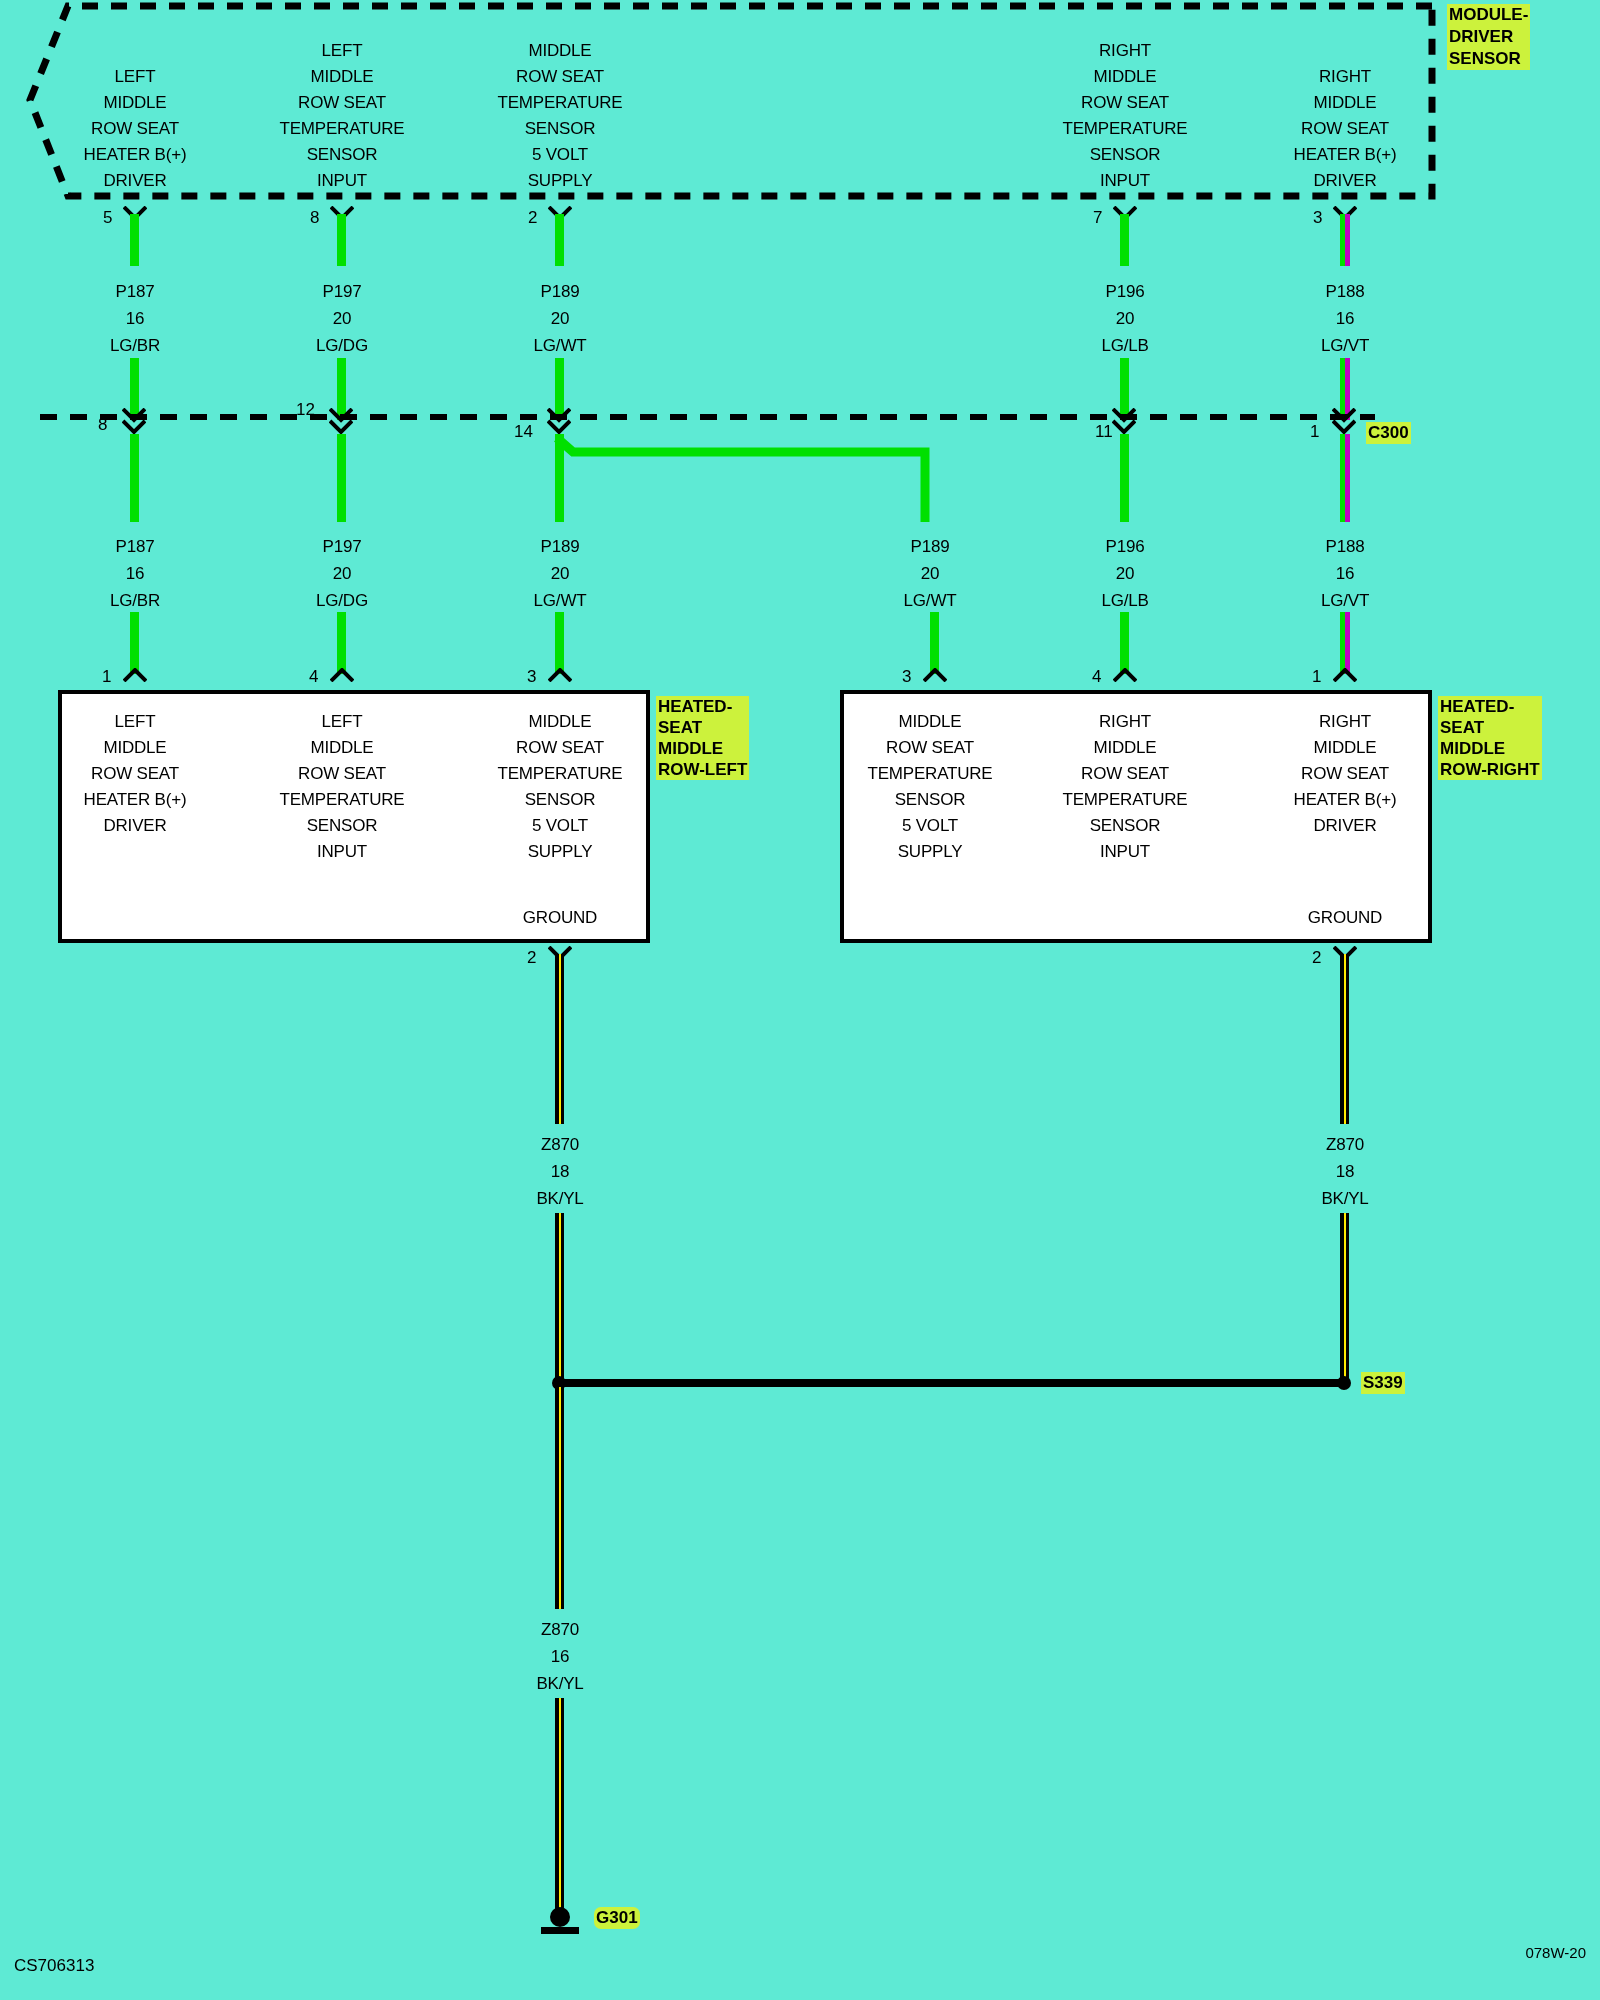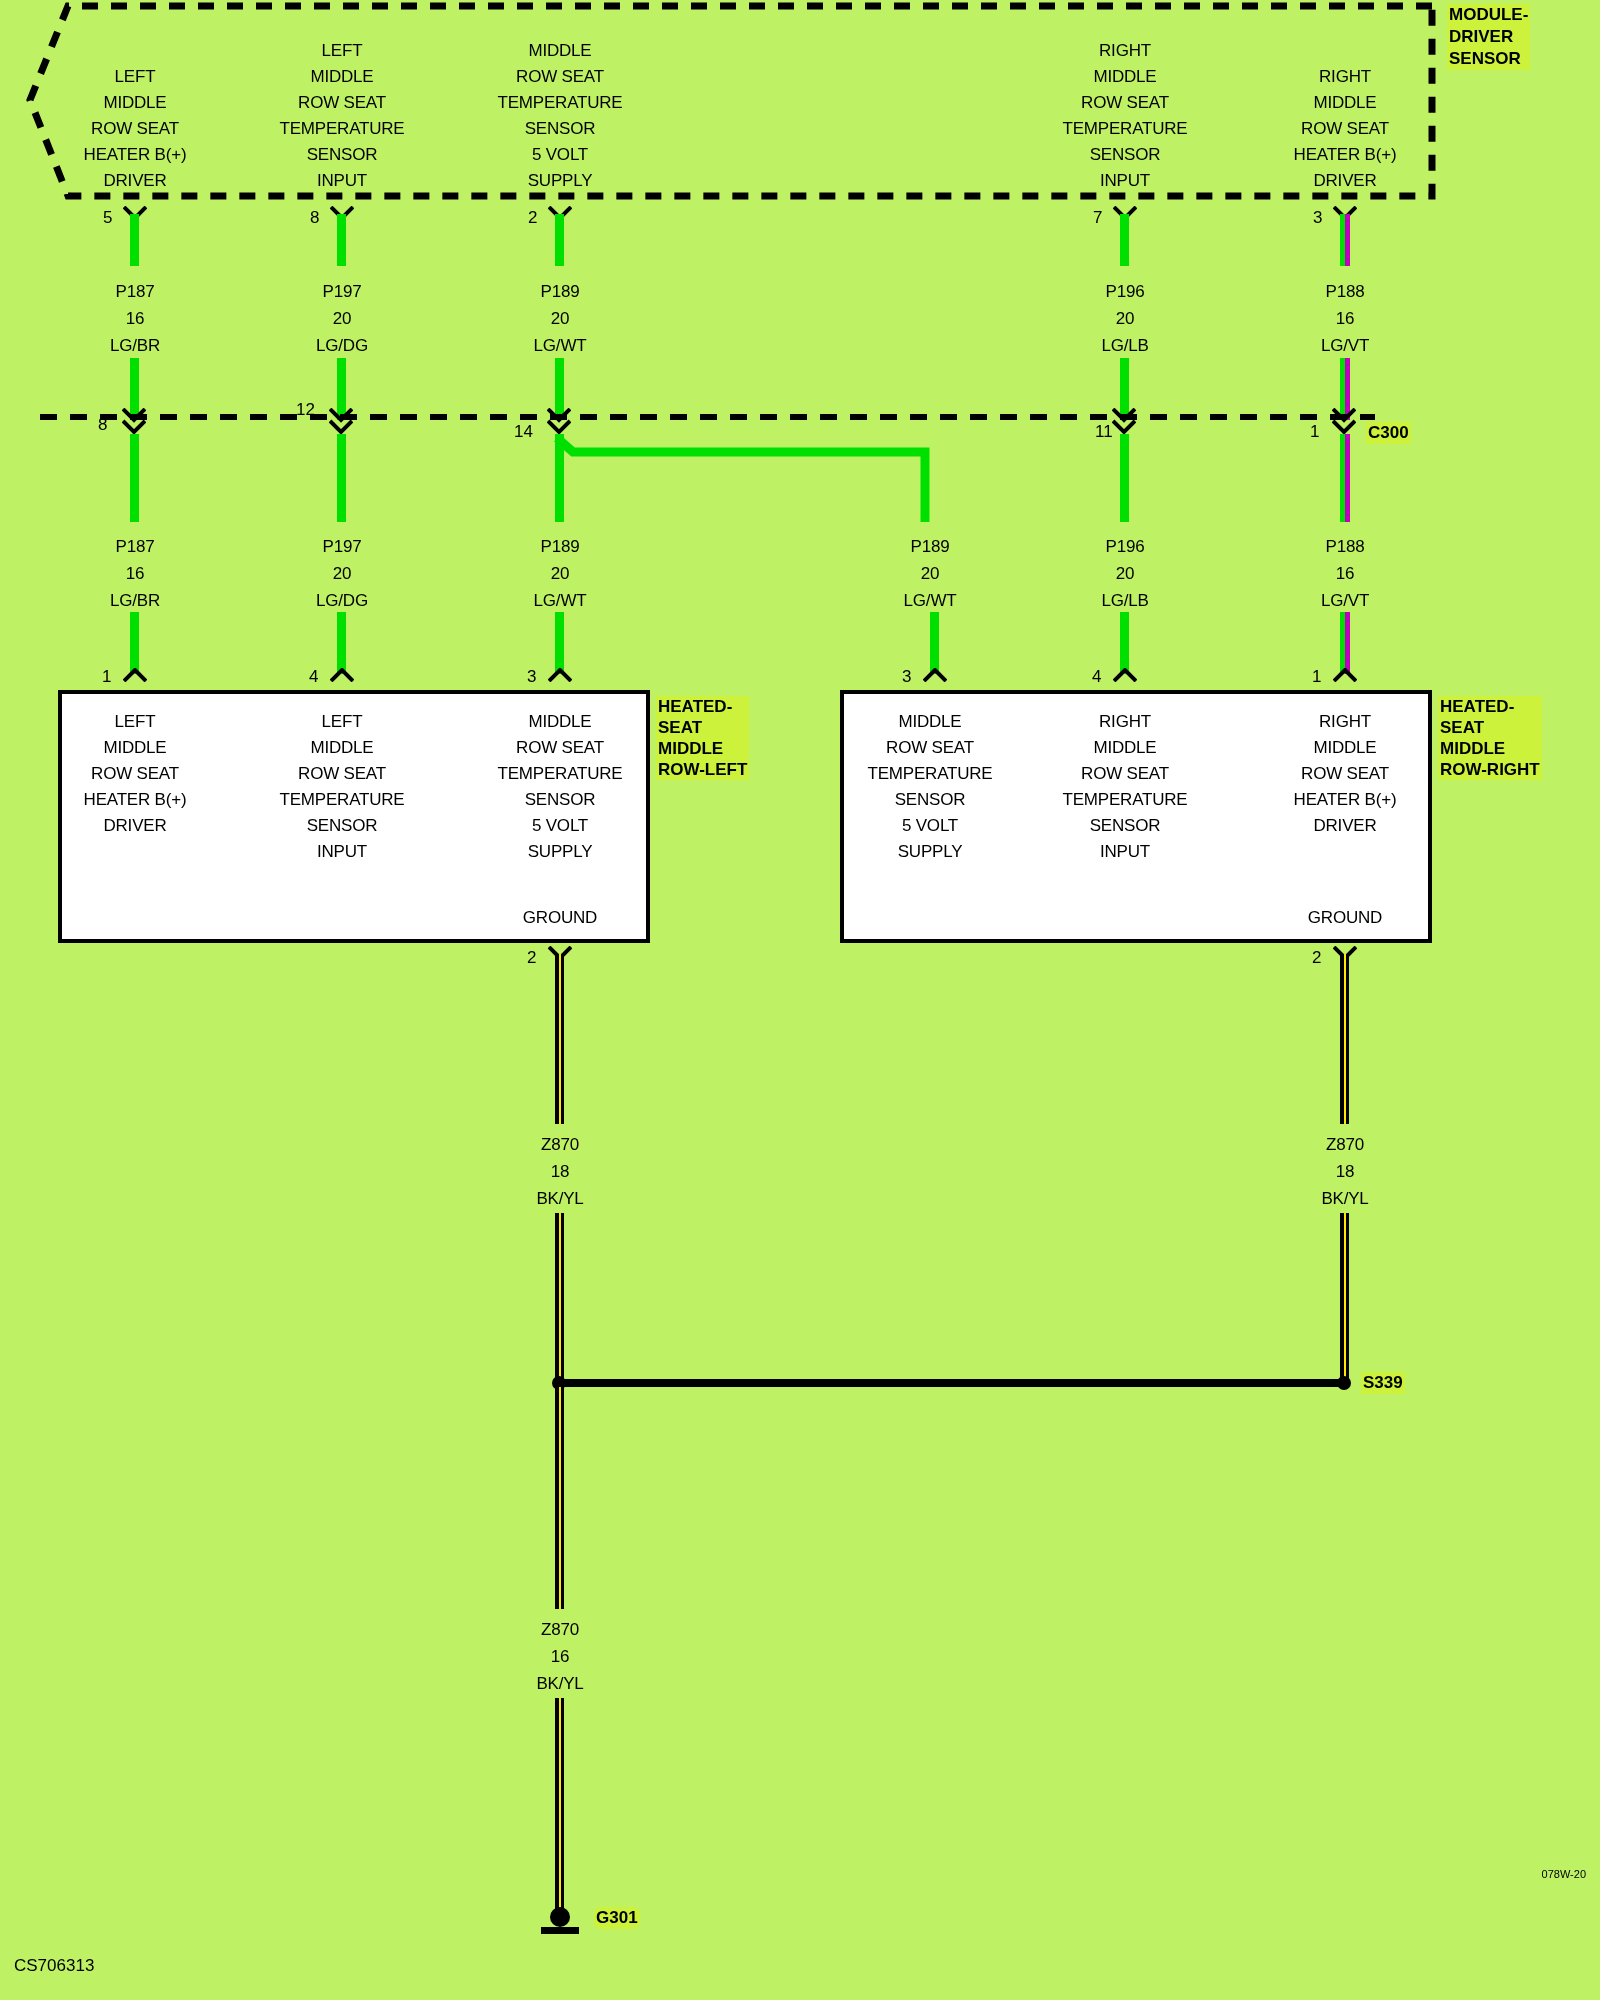--- a/index.html
+++ b/index.html
@@ -1,17 +1,17 @@
 <!DOCTYPE html>
 <html><head>
 <meta charset="utf-8">
 <style>
   html,body{margin:0;padding:0;background:#ffffff;}
   body{font-family:"Liberation Sans", sans-serif;}
-  #page{position:relative;width:1600px;height:2000px;background:#bef264;overflow:hidden;}
+  #page{position:relative;width:1600px;height:2000px;background:#5eead4;overflow:hidden;}
 
   .txt{position:absolute;font-size:17px;color:#000;white-space:nowrap;letter-spacing:-0.2px;}
   .ctr{transform:translateX(-50%);text-align:center;}
   .pinlbl{position:absolute;font-size:17px;color:#000;}
   .hl{position:absolute;background:#ccf23c;color:#000;font-weight:bold;font-size:17px;line-height:22px;padding:0 2px;white-space:nowrap;}
   .hl.small{line-height:21px;}
 
   
   #mod-outline{position:absolute;left:0;top:0;width:1600px;height:210px;}
 
@@ -22,21 +22,21 @@
   .wire{position:absolute;}
   .w-green{background:#00e000;}
   .w-lgvt{background:linear-gradient(to right,#00e000 0 50%,#c000c0 50% 100%);}
   .w-bkyl{background:linear-gradient(to right,#000 0 45%,#ffe800 45% 72%,#000 72% 100%);}
   .w-black{background:#000;}
 
   .vconn{position:absolute;width:24px;height:14px;}
   .dot{position:absolute;width:14px;height:14px;border-radius:50%;background:#000;}
 
   #footer-left{position:absolute;left:14px;top:1956px;font-size:17px;}
-  #footer-right{position:absolute;right:14px;top:1868px;font-size:11px;}
+  #footer-right{position:absolute;right:14px;top:1944px;font-size:15px;}
 </style>
 </head>
 <body>
 
 <div id="page">
 
   <svg id="mod-outline" viewBox="0 0 1600 210" xmlns="http://www.w3.org/2000/svg">
     <path d="M 1432 6 L 68 6 L 30 100 L 68 196 L 1432 196 L 1432 6 Z" fill="none" stroke="#000" stroke-width="7" stroke-dasharray="16,13" stroke-linecap="butt"></path>
   </svg>
 

